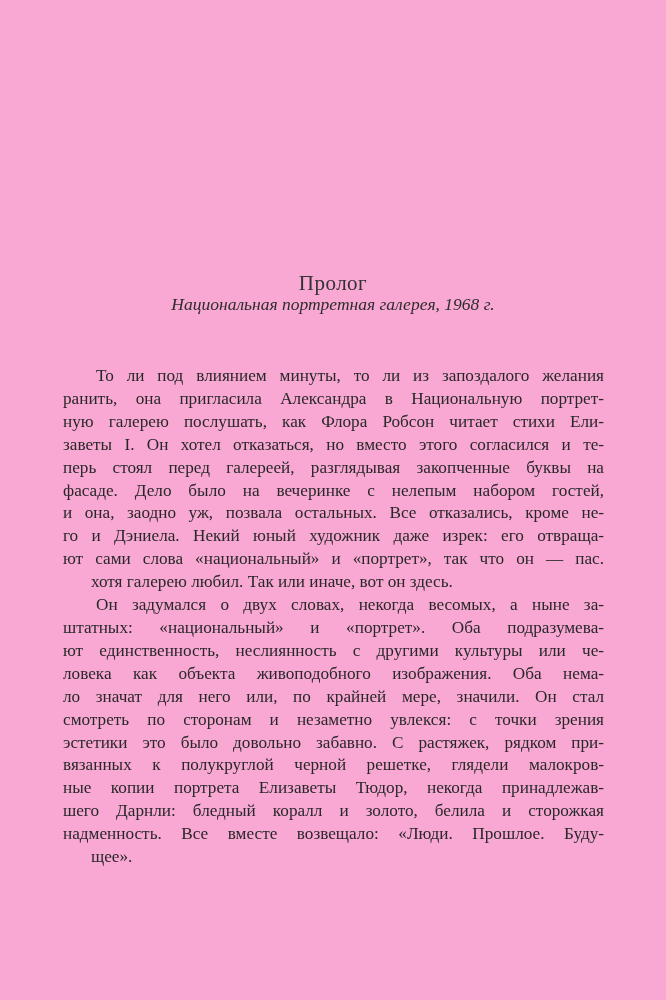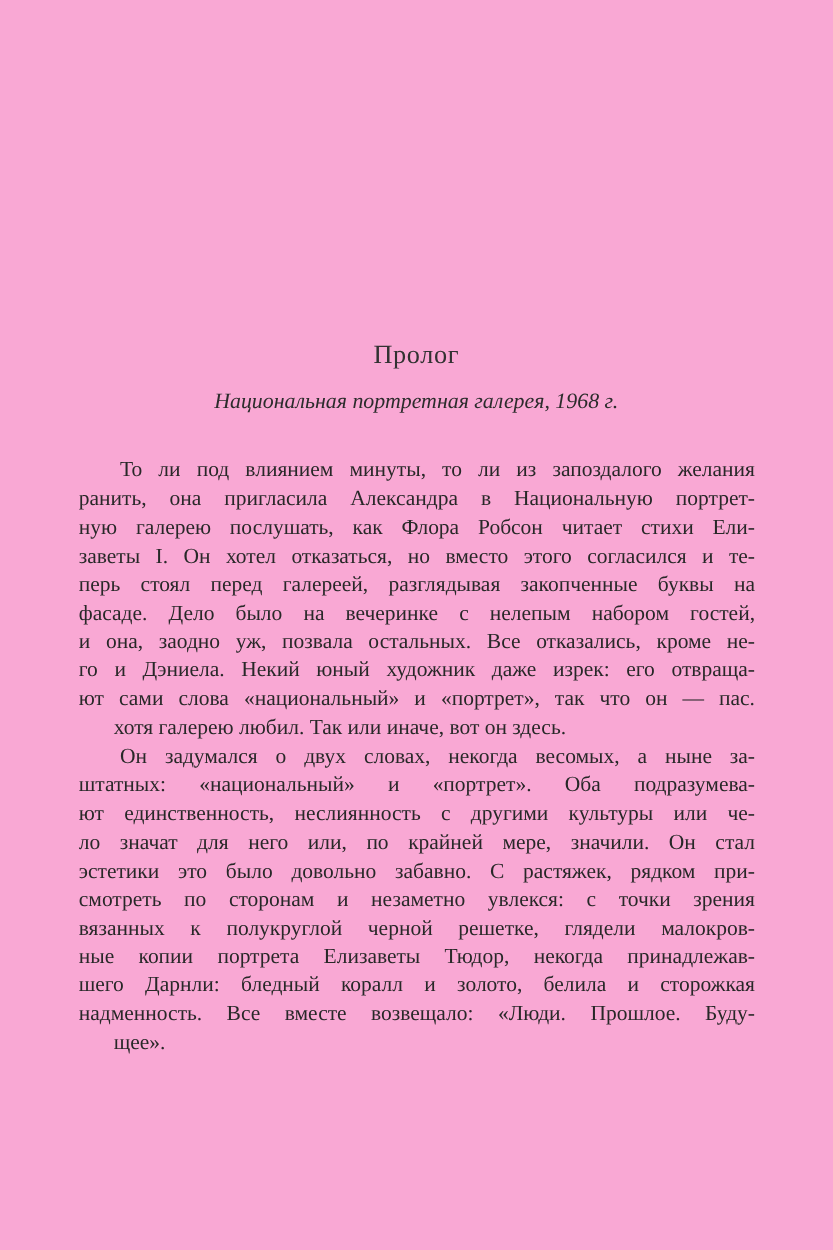--- a/index.html
+++ b/index.html
@@ -24,21 +24,21 @@
     width: 540px;
     text-align: center;
     font-size: 21px;
     font-weight: normal;
     letter-spacing: 0.5px;
     color: #323232;
     margin: 0;
   }
   .chapter-subtitle {
     position: absolute;
-    top: 310px;
+    top: 294px;
     left: 63px;
     width: 540px;
     text-align: center;
     font-style: italic;
     font-size: 17.5px;
     color: #2c2c2c;
     margin: 0;
   }
   .body-text {
     position: absolute;
@@ -84,23 +84,24 @@
         <div class="line">фасаде. Дело было на вечеринке с нелепым набором гостей,</div>
         <div class="line">и она, заодно уж, позвала остальных. Все отказались, кроме не-</div>
         <div class="line">го и Дэниела. Некий юный художник даже изрек: его отвраща-</div>
         <div class="line">ют сами слова «национальный» и «портрет», так что он — пас.</div>
         <div class="line line-last">хотя галерею любил. Так или иначе, вот он здесь.</div>
       </div>
     <div class="paragraph">
         <div class="line line-first">Он задумался о двух словах, некогда весомых, а ныне за-</div>
         <div class="line">штатных: «национальный» и «портрет». Оба подразумева-</div>
         <div class="line">ют единственность, неслиянность с другими культуры или че-</div>
+        <div class="line">ловека как объекта живоподобного изображения. Оба нема-</div>
         <div class="line">ло значат для него или, по крайней мере, значили. Он стал</div>
+        <div class="line">смотреть по сторонам и незаметно увлекся: с точки зрения</div>
         <div class="line">эстетики это было довольно забавно. С растяжек, рядком при-</div>
-        <div class="line">смотреть по сторонам и незаметно увлекся: с точки зрения</div>
         <div class="line">вязанных к полукруглой черной решетке, глядели малокров-</div>
         <div class="line">ные копии портрета Елизаветы Тюдор, некогда принадлежав-</div>
         <div class="line">шего Дарнли: бледный коралл и золото, белила и сторожкая</div>
         <div class="line">надменность. Все вместе возвещало: «Люди. Прошлое. Буду-</div>
         <div class="line line-last">щее».</div>
       </div>
   </div>
 </div>
 
 </body></html>

